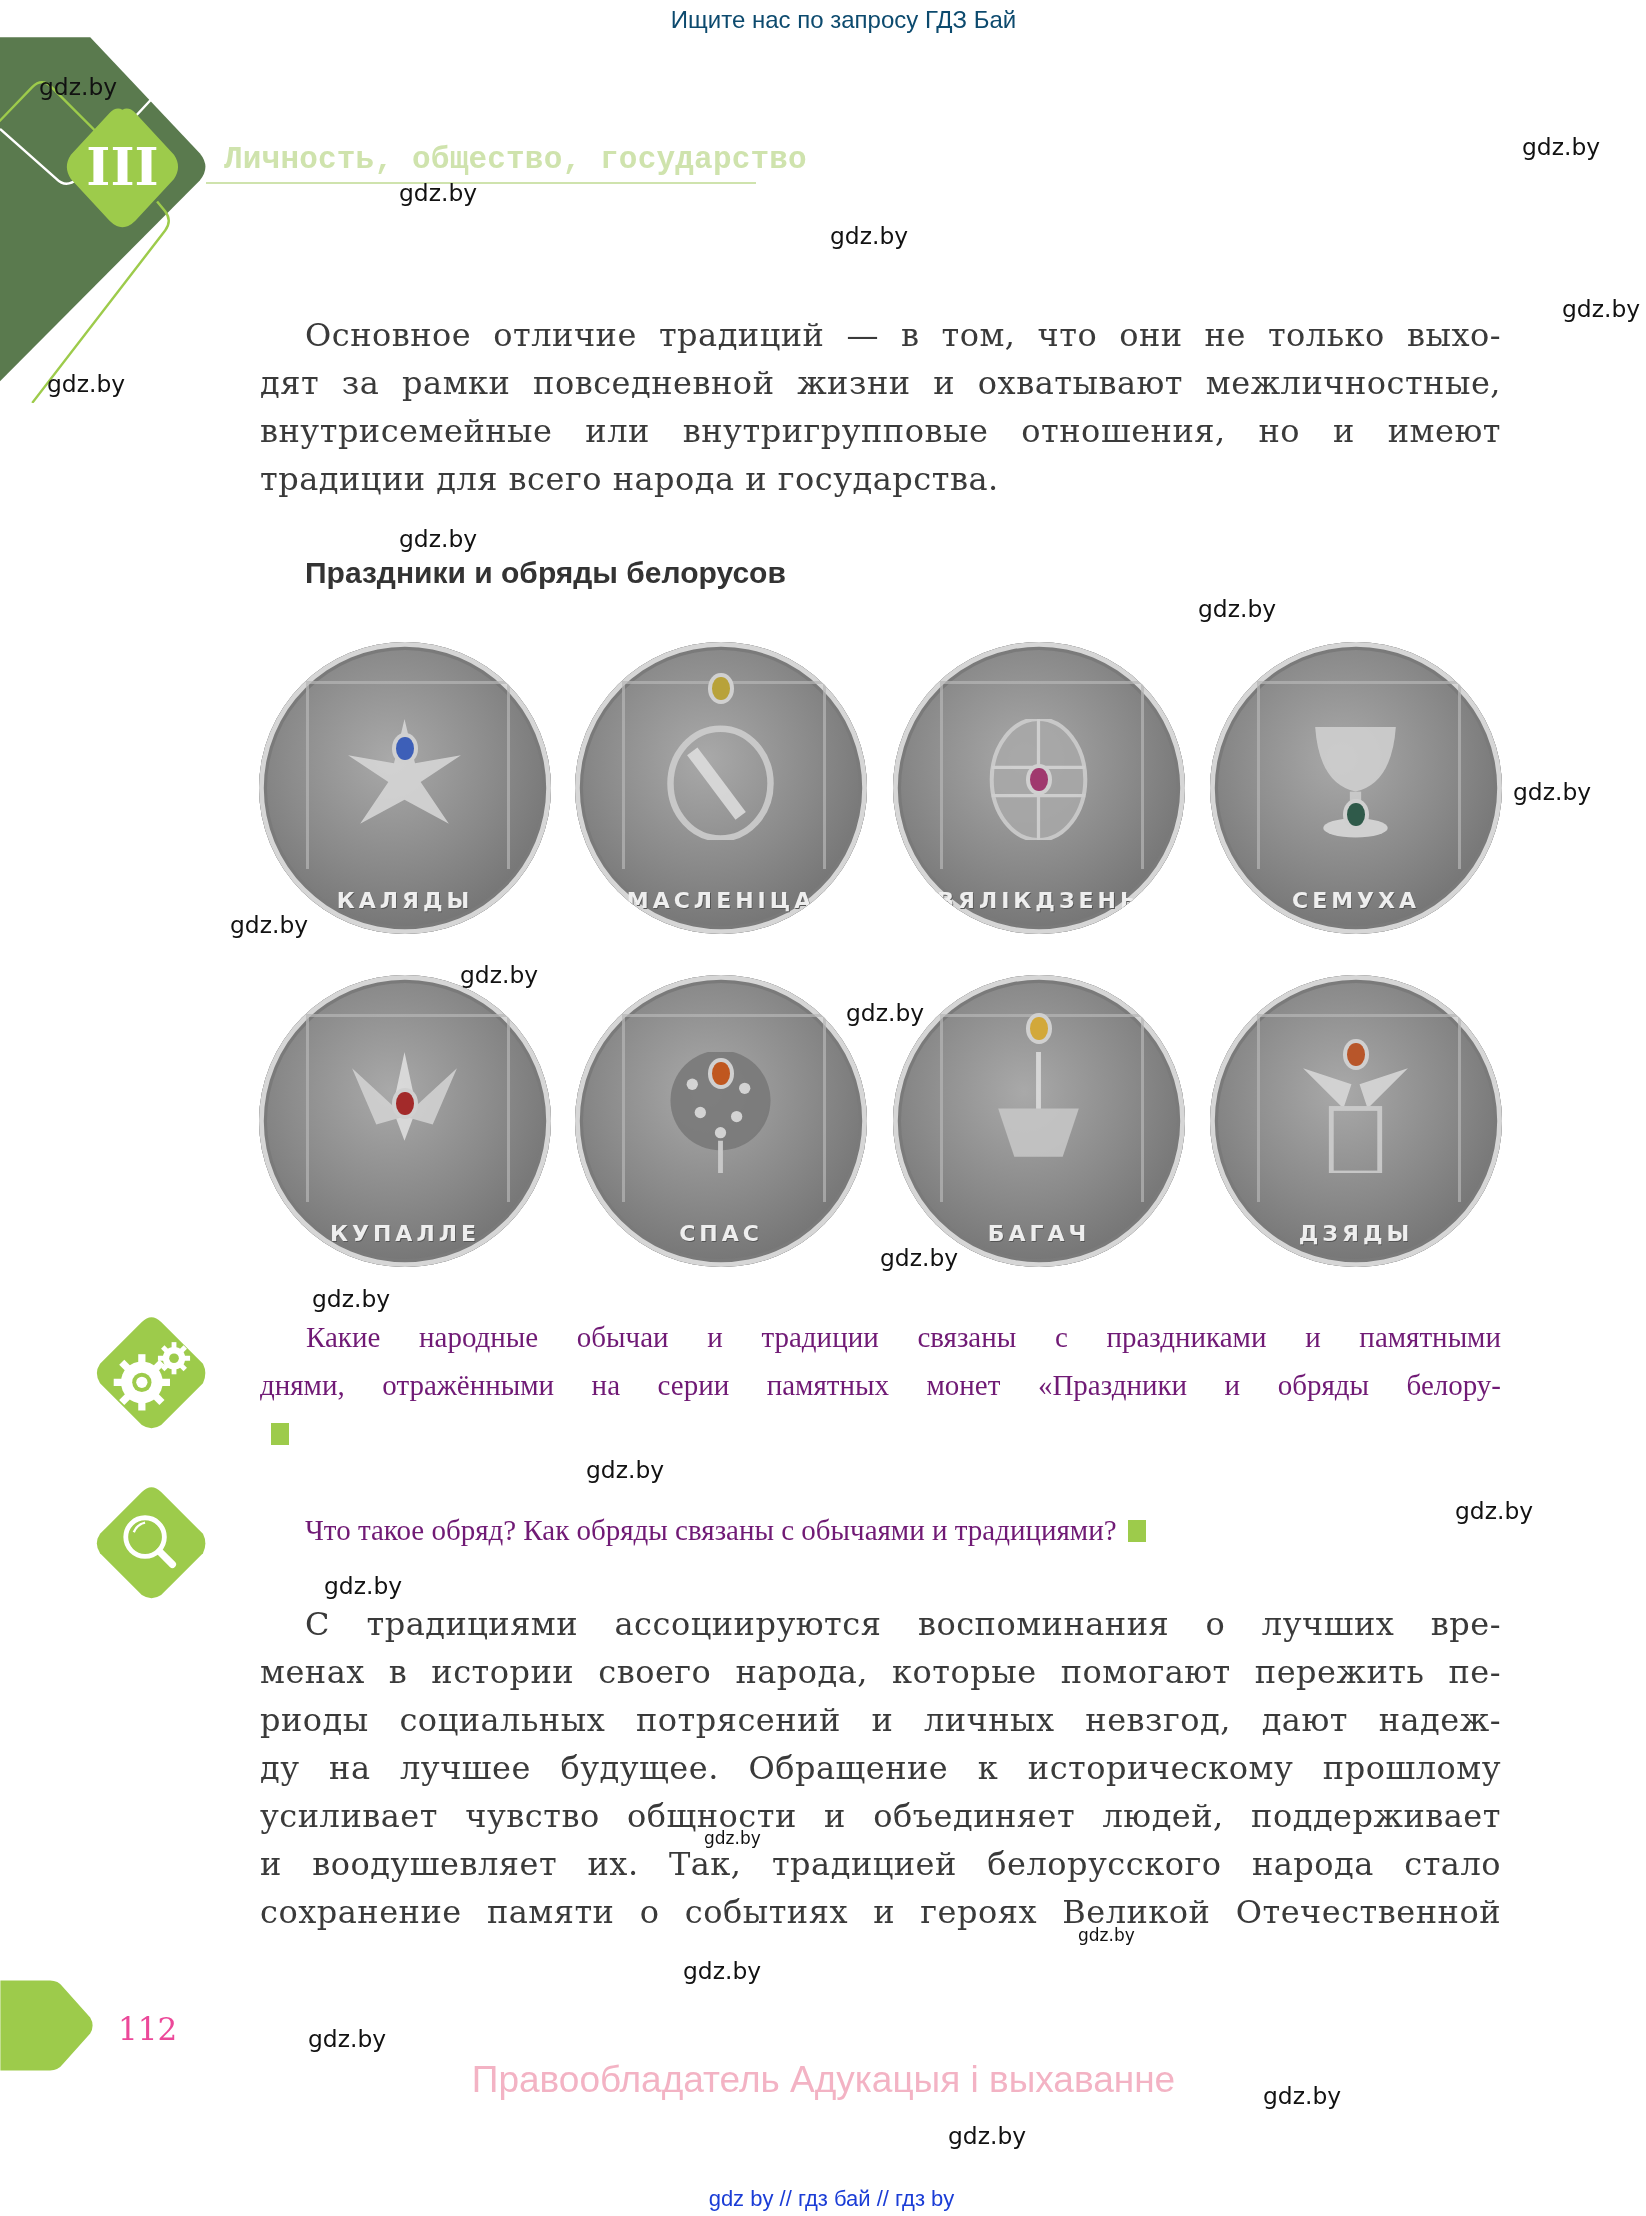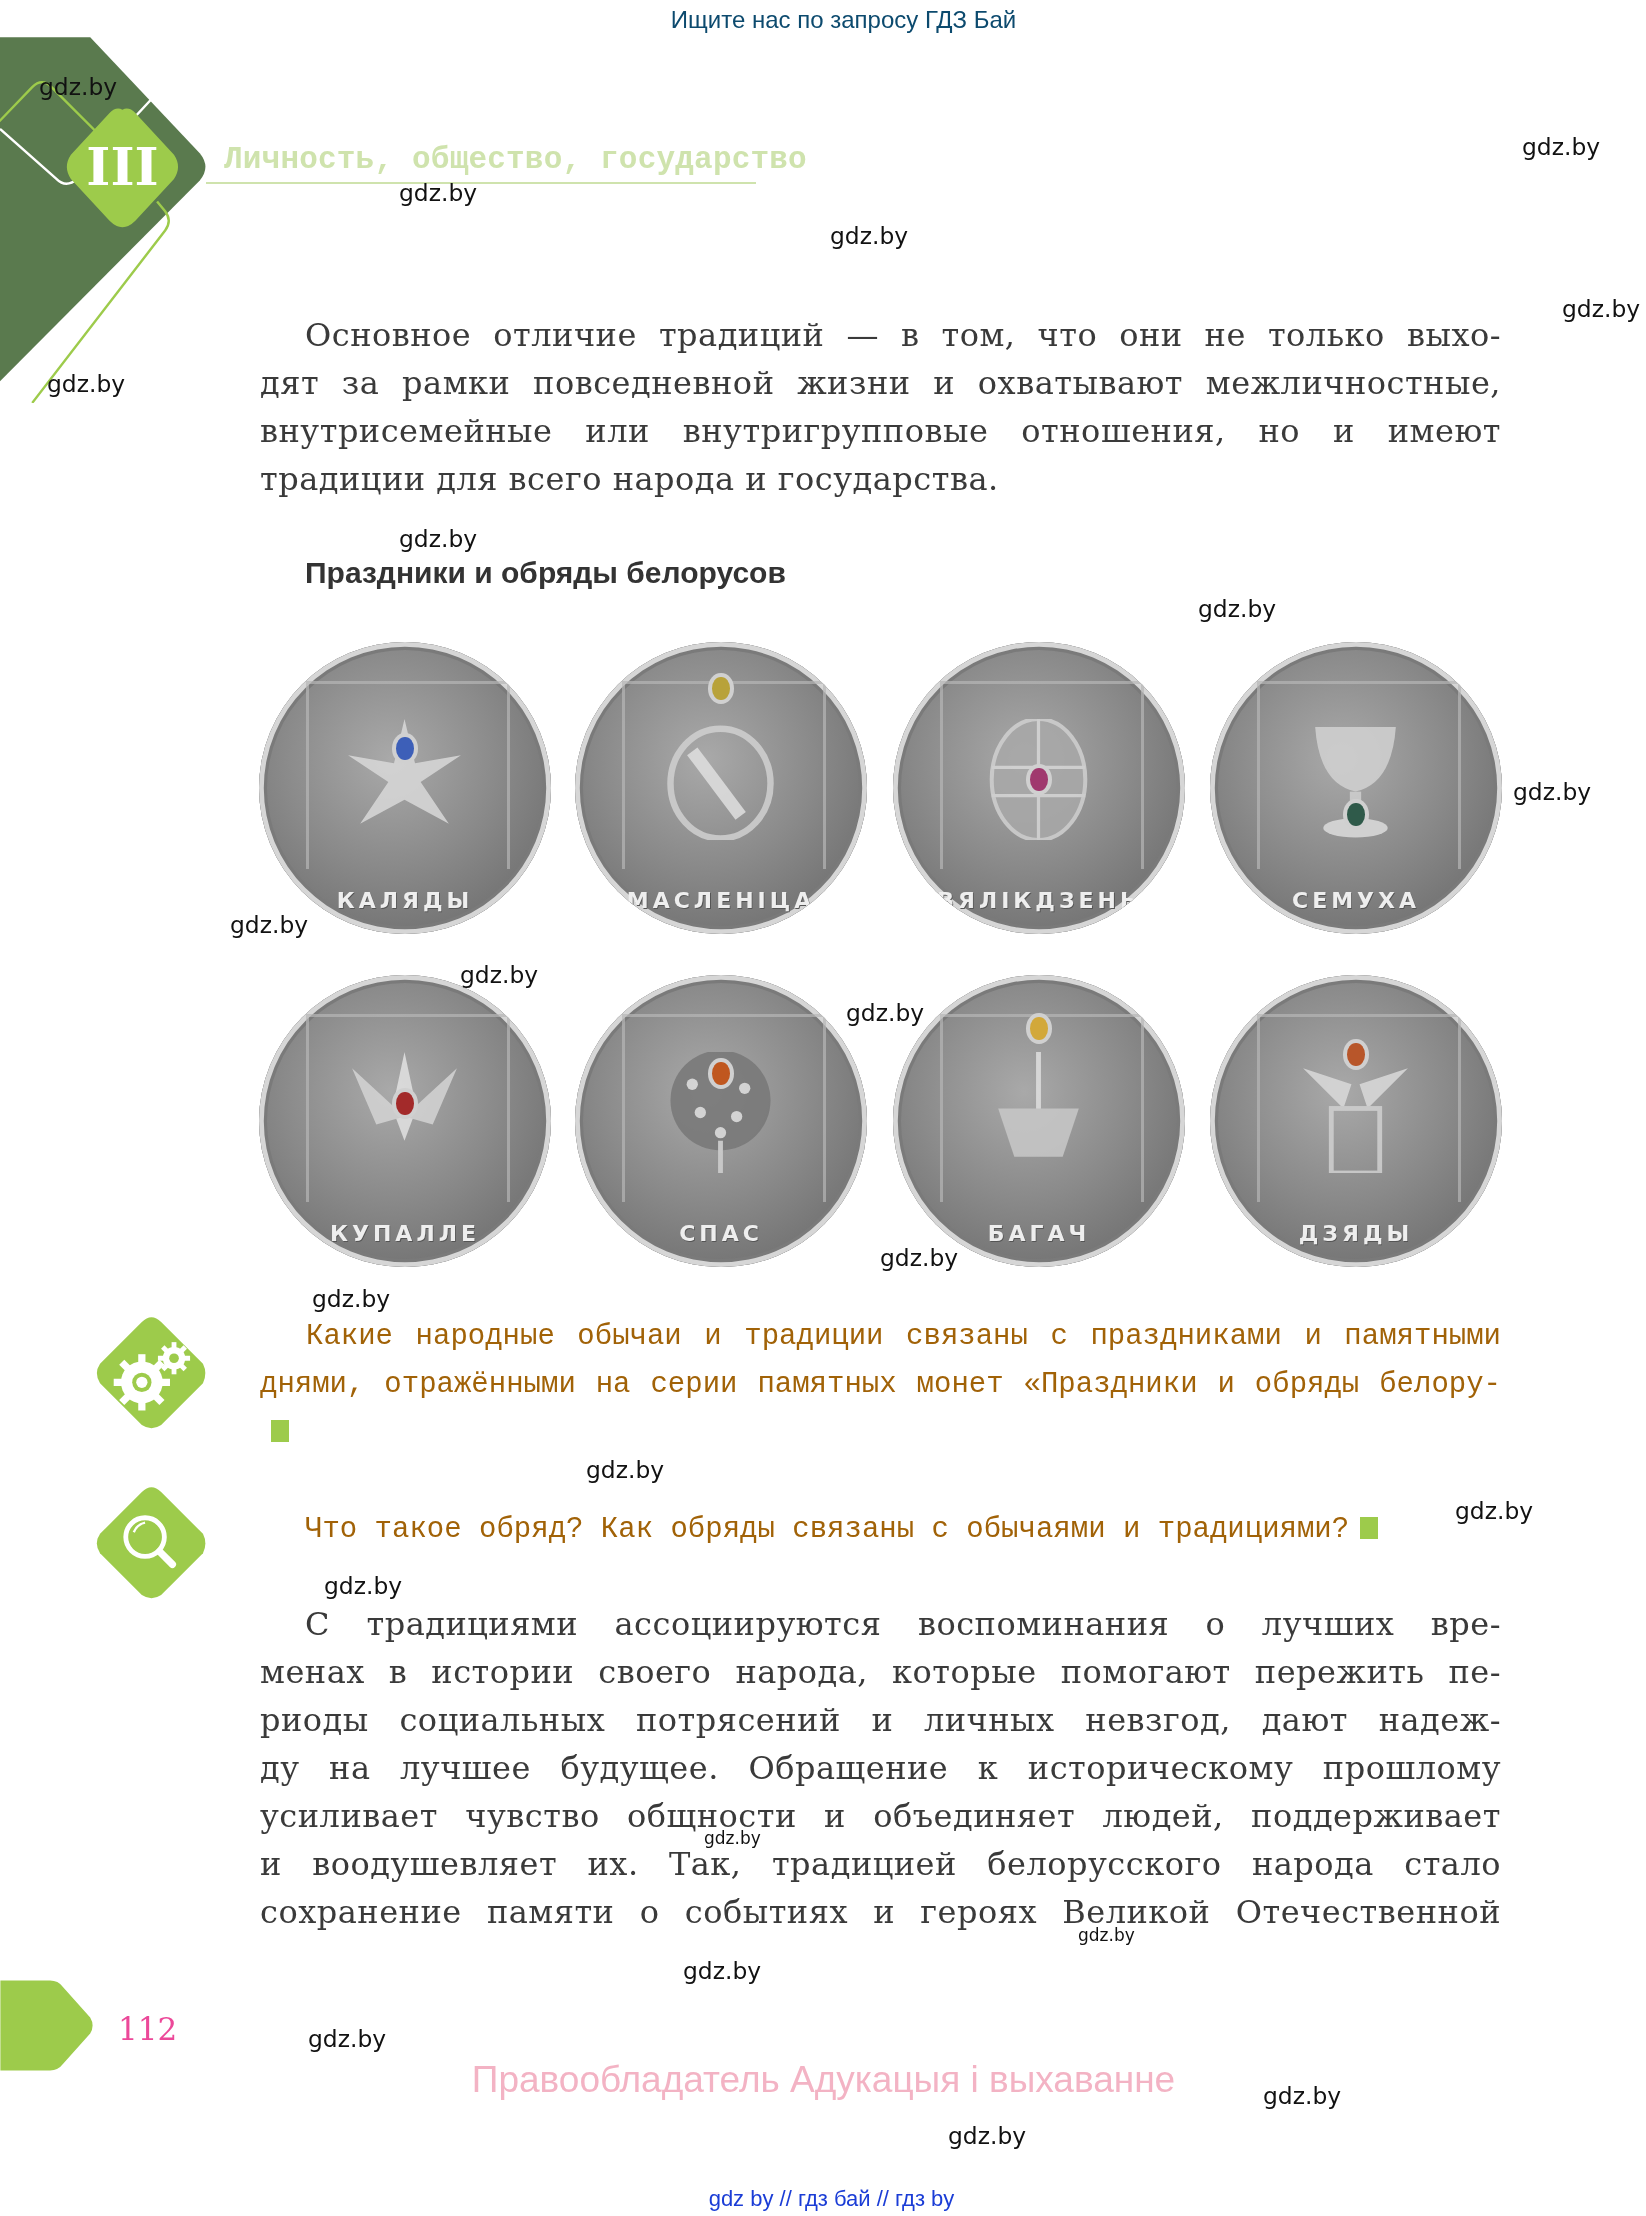--- a/index.html
+++ b/index.html
@@ -16,21 +16,21 @@
   .justify{text-align:justify;text-align-last:justify;}
   .indent{padding-left:45px;}
   .section-heading{left:305px;top:556px;font-weight:bold;font-size:30px;color:#333;font-family:"Liberation Sans",sans-serif;}
   .coin{position:absolute;width:292px;height:292px;border-radius:50%;
     background:radial-gradient(circle at 45% 40%, #a9a9a9 0%, #8a8a8a 45%, #6d6d6d 85%);
     box-shadow:inset 0 0 0 4.8px #d6d6d6, inset 0 0 0 8px #7a7a7a;overflow:hidden;}
   .coin .frame{position:absolute;left:47px;top:39px;width:198px;height:185px;border:3.2px solid #b7b7b7;border-bottom:none;opacity:.7;}
   .coin .gem{position:absolute;width:17.7px;height:22.6px;border-radius:50%;left:137px;box-shadow:0 0 0 4px #d0d0d0;}
   .coin .caption{position:absolute;left:0;width:292px;bottom:21px;text-align:center;color:#eee;font-weight:bold;font-size:22px;letter-spacing:4px;font-family:"DejaVu Sans",sans-serif;text-shadow:0.8px 0.8px 0 #555;}
   .coin .motif{position:absolute;left:85px;top:77px;width:121px;height:121px;opacity:.85;}
-  .qtext{font-family:Liberation Mono, monospace;color:#a16207;font-size:29px;white-space:nowrap;}
+  .qtext{font-family:Liberation Serif, serif;color:#701a75;font-size:29px;white-space:nowrap;}
   .qtext p{margin:0;height:48px;line-height:48px;}
   .q1{left:260px;top:1313px;width:1241px;}
   .q2{left:305px;top:1506px;}
   .endmark{display:inline-block;width:17.7px;height:22px;background:#9dcb4b;vertical-align:-2.4px;margin-left:11.3px;}
   .wm{position:absolute;color:#111;font-size:23.4px;font-family:"DejaVu Sans",sans-serif;}
   .wm.small{font-size:17px;}
   .pagenum{left:118px;top:2011px;font-family:"DejaVu Serif",serif;font-size:31px;color:#ec4899;}
   .rights{left:0;width:1647px;top:2059px;text-align:center;color:#f3b3c4;font-size:37px;font-family:"Liberation Sans",sans-serif;}
   .bottomlinks{left:0;width:1647px;top:2186px;text-align:center;color:#1b3dd6;font-size:22px;font-family:"Liberation Sans",sans-serif;margin-left:8px;}
 </style>

